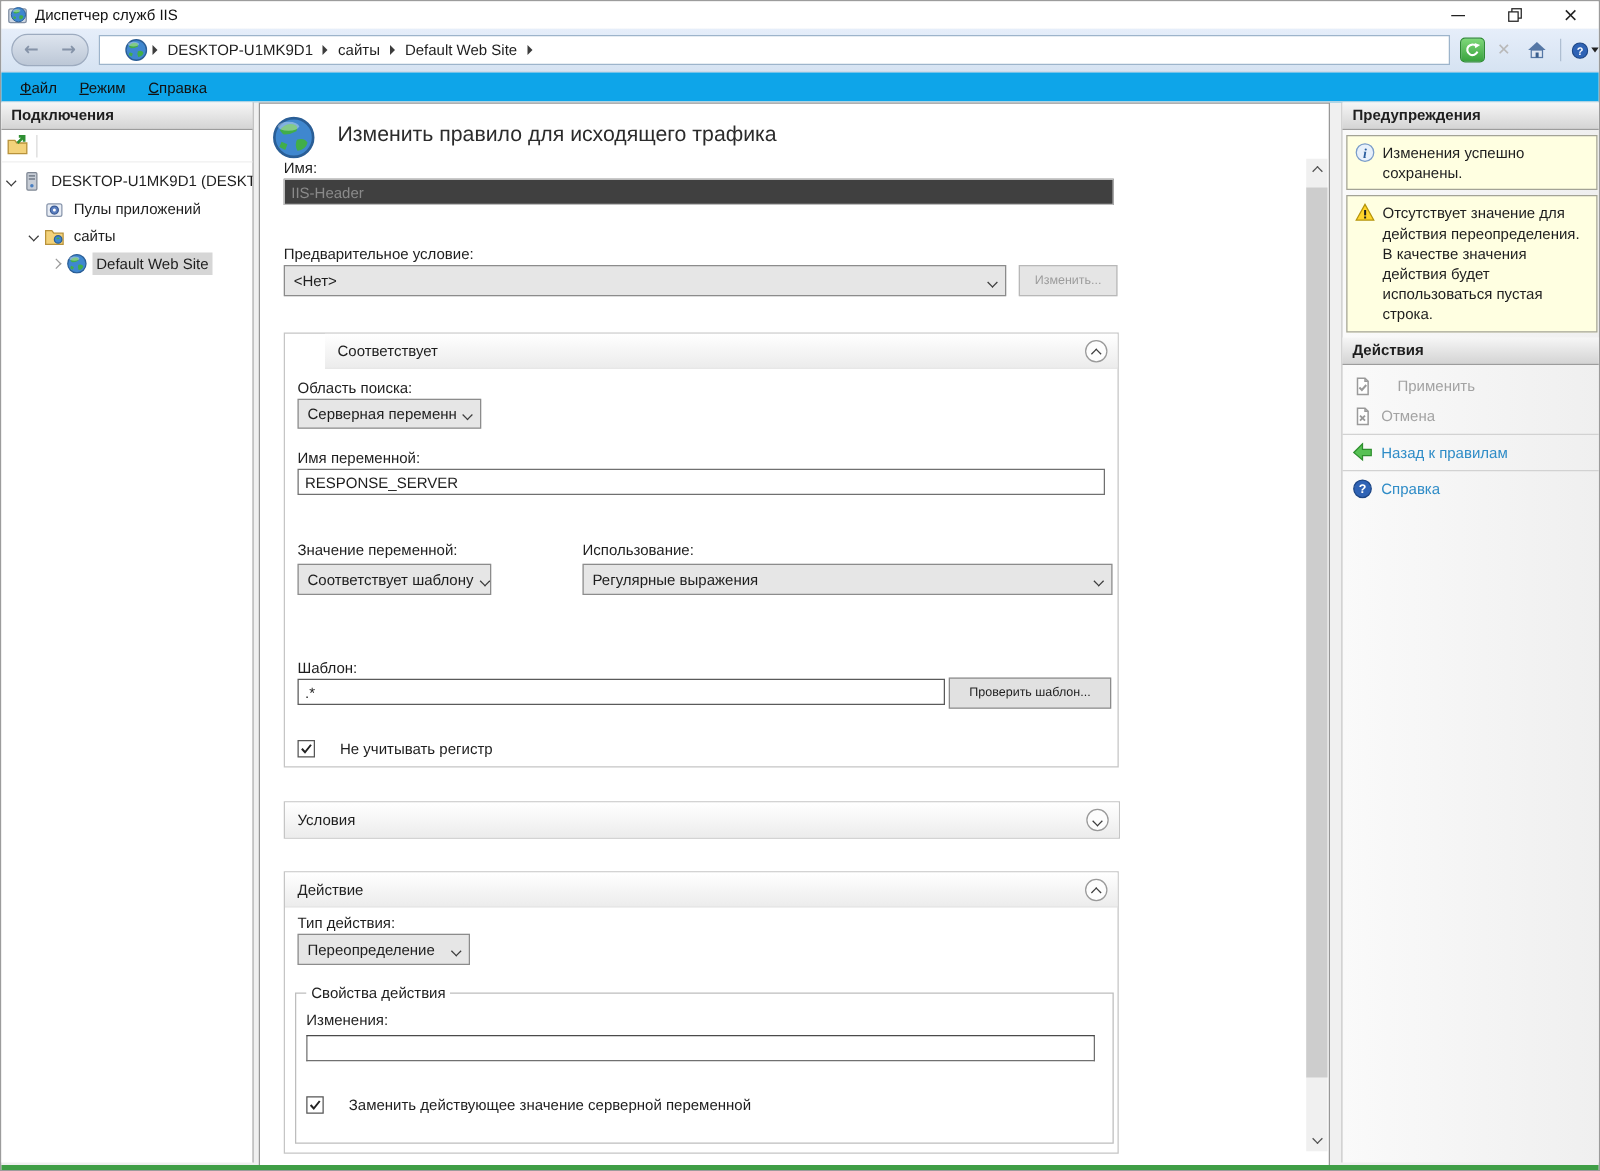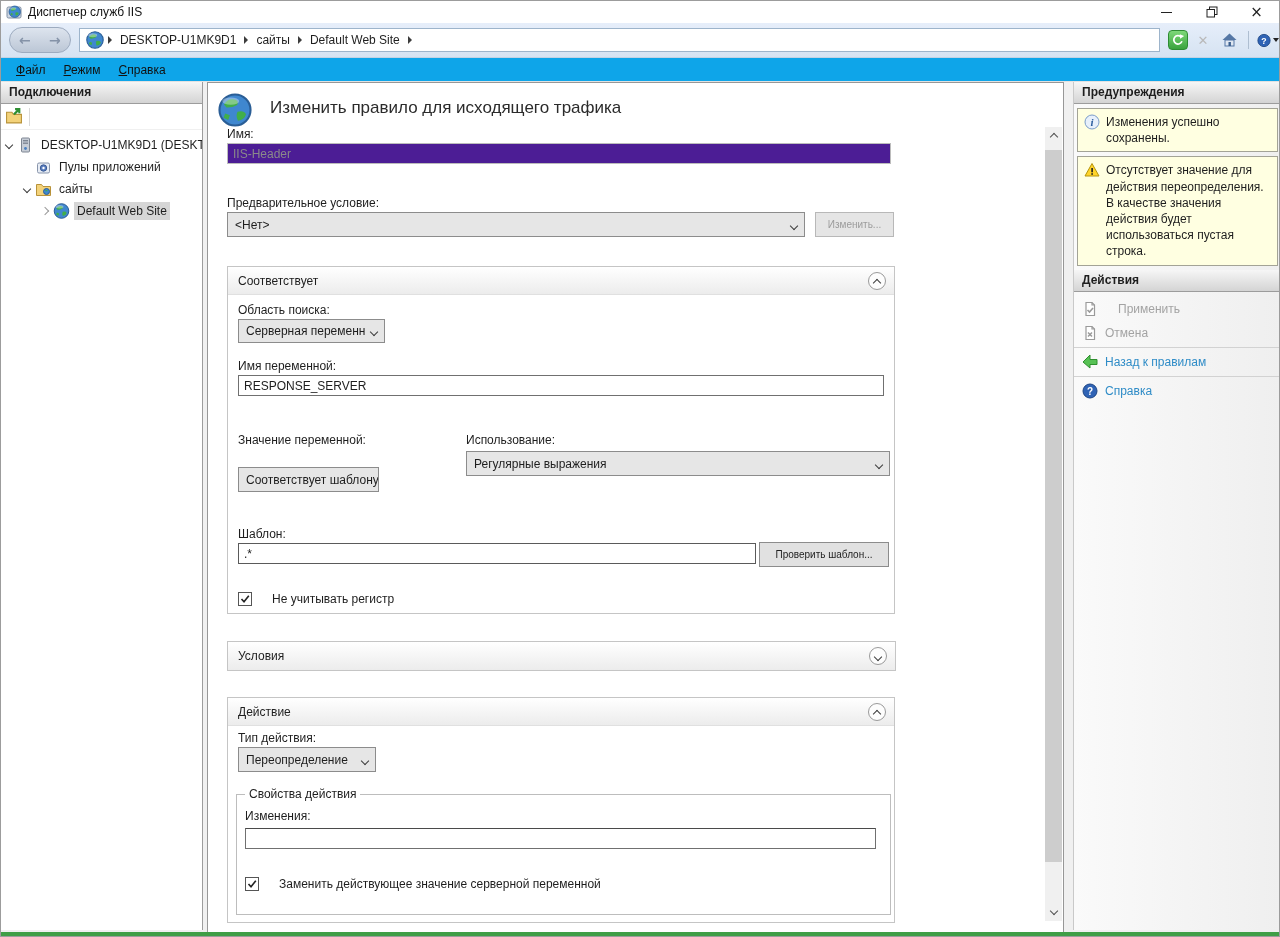--- a/index.html
+++ b/index.html
@@ -18,21 +18,21 @@
   .win-controls { margin-left:auto; display:flex; height:22px; }
   .win-btn { width:45px; height:22px; display:flex; align-items:center; justify-content:center; color:#222; }
   .min-glyph { width:11px; height:1px; background:#222; display:block; }
   .close-glyph { font-size:15px; line-height:1; font-family:"DejaVu Sans",sans-serif; }
   
   .addressband { position:absolute; left:0; top:22px; right:0; height:35px;
     background:linear-gradient(#e6eefa,#d6e3f2); border-bottom:1px solid #c3d2e4; display:flex; align-items:center; }
   .navblob { margin-left:8px; width:62px; height:26px; border-radius:13px;
     background:linear-gradient(#dde4ee,#bcc7d6); border:1px solid #9dabbf; display:flex; align-items:center; justify-content:space-around; }
   .arrow-glyph { font-size:14px; color:#8593a8; font-weight:bold; font-family:"DejaVu Sans",sans-serif; }
-  .crumbbar { margin-left:8px; width:1082px; height:24px; background:#fff; border:1px solid #9db4cb; display:flex; align-items:center; padding:0 6px; }
+  .crumbbar { margin-left:8px; width:1082px; height:24px; background:#fff; border:1px solid #9db4cb; display:flex; align-items:center; padding:0 20px; }
   .crumbbar .seg { margin:0 4px; white-space:nowrap; }
   .crumb-chev { width:0; height:0; border-left:4px solid #3c3c3c; border-top:4px solid transparent; border-bottom:4px solid transparent; margin:0 4px; }
   .band-tools { display:flex; align-items:center; margin-left:8px; gap:5px; }
   .tool-sep { width:1px; height:18px; background:#aebed1; margin:0 3px; }
   .refresh-btn { width:20px; height:20px; border-radius:4px; border:1px solid #2e8c33; background:linear-gradient(#7ed879,#3aa33e); display:flex; align-items:center; justify-content:center; }
   .stop-btn { width:20px; height:20px; border-radius:3px; display:flex; align-items:center; justify-content:center; color:#b9b9b9; font-weight:bold; font-size:13px; }
   .home-btn,.help-tool { width:22px; height:20px; display:flex; align-items:center; justify-content:center; }
   .help-caret { width:0; height:0; border-top:4px solid #222; border-left:3.5px solid transparent; border-right:3.5px solid transparent; margin-left:2px; }
   
   .menubar { position:absolute; left:0; top:57px; right:0; height:24px; background:#0ea5e9; display:flex; align-items:center; padding-left:6px; border-bottom:1px solid #e2e2e2; }
@@ -54,21 +54,21 @@
   .chev { display:inline-block; width:6px; height:6px; border-right:1.5px solid #3c3c3c; border-bottom:1.5px solid #3c3c3c; }
   .chev.down { transform:rotate(45deg); }
   .chev.right { transform:rotate(-45deg); border-color:#9a9a9a; }
   .chev.up { transform:rotate(-135deg); }
   
   .card { position:absolute; left:206px; top:81px; width:857px; height:851px; background:#fff; border:1px solid #979797; }
   .pg-globe { position:absolute; left:10px; top:10px; width:34px; height:34px; }
   .pg-title { position:absolute; left:62px; top:15px; font-size:17px; color:#2b2b2b; }
   .lbl { position:absolute; font-size:12px; color:#1e1e1e; white-space:nowrap; }
   .tin { position:absolute; border:1px solid #707070; background:#fff; font-family:inherit; font-size:12px; color:#1e1e1e; padding:0 5px; }
-  .tin:disabled,.tin.disabled { background:#4c1d95; border-color:#bcbcbc; color:#8a8a8a; }
+  .tin:disabled,.tin.disabled { background:#404040; border-color:#bcbcbc; color:#8a8a8a; }
   .sel { position:absolute; border:1px solid #8c8c8c; background:#e6e6e6; display:flex; align-items:center; padding:0 7px; overflow:hidden; white-space:nowrap; }
   .sel .sel-chev { margin-left:auto; flex:0 0 auto; padding-left:6px; }
   .btn { position:absolute; border:1px solid #8c8c8c; background:#e1e1e1; font-family:inherit; font-size:10px; color:#1e1e1e; display:flex; align-items:center; justify-content:center; }
   .btn.disabled { background:#e5e5e5; border-color:#b8b8b8; color:#9c9c9c; }
   .section { position:absolute; border:1px solid #c5c5c5; background:#fff; }
   .sec-head { position:relative; height:28px; background:linear-gradient(#ffffff,#ececec); border-bottom:1px solid #e0e0e0; }
   .section.collapsed .sec-head { border-bottom:none; }
   .sec-title { position:absolute; left:10px; top:7px; }
   .collapse-btn { position:absolute; right:8px; top:5px; width:18px; height:18px; border:1px solid #9a9a9a; border-radius:50%; background:#fdfdfd; display:flex; align-items:center; justify-content:center; }
   .collapse-btn .chev { margin-top:2px; }
@@ -251,37 +251,37 @@
     <div class="lbl" style="left:19px; top:44px;">Имя:</div>
     <input class="tin" style="left: 19px; top: 60px; width: 664px; height: 21px;" disabled="" value="IIS-Header">
 
     <div class="lbl" style="left:19px; top:113px;">Предварительное условие:</div>
     <div class="sel" style="left:19px; top:129px; width:578px; height:25px;">
       <span>&lt;Нет&gt;</span>
       <span class="sel-chev"><span class="chev down"></span></span>
     </div>
     <div class="btn disabled" style="left:607px; top:129px; width:79px; height:25px;">Изменить...</div>
 
-    <div class="section" style="left:19px; top:183px; width:668px; height:348px;">
+    <div class="section" style="left:19px; top:183px; width:668px; height:348px;padding-left:32px;">
       <div class="sec-head">
         <span class="sec-title">Соответствует</span>
         <span class="collapse-btn">
             <span class="chev up"></span>
           </span>
       </div>
       <div class="lbl" style="left:10px; top:36px;">Область поиска:</div>
       <div class="sel" style="left:10px; top:52px; width:147px; height:24px;">
         <span>Серверная переменн</span>
         <span class="sel-chev"><span class="chev down"></span></span>
       </div>
       <div class="lbl" style="left:10px; top:92px;">Имя переменной:</div>
       <input class="tin" style="left: 10px; top: 108px; width: 646px; height: 21px;" value="RESPONSE_SERVER">
       <div class="lbl" style="left:10px; top:166px;">Значение переменной:</div>
       <div class="lbl" style="left:238px; top:166px;">Использование:</div>
-      <div class="sel" style="left:10px; top:200px; width:141px; height:25px;">
+      <div class="sel" style="left:10px; top:184px; width:155px; height:25px;">
         <span>Соответствует шаблону</span>
         <span class="sel-chev"><span class="chev down"></span></span>
       </div>
       <div class="sel" style="left:238px; top:184px; width:424px; height:25px;">
         <span>Регулярные выражения</span>
         <span class="sel-chev"><span class="chev down"></span></span>
       </div>
       <div class="lbl" style="left:10px; top:260px;">Шаблон:</div>
       <input class="tin" style="left: 10px; top: 276px; width: 518px; height: 21px; border-color: rgb(90, 90, 90);" value=".*">
       <div class="btn" style="left:531px; top:275px; width:130px; height:25px;">Проверить шаблон...</div>

